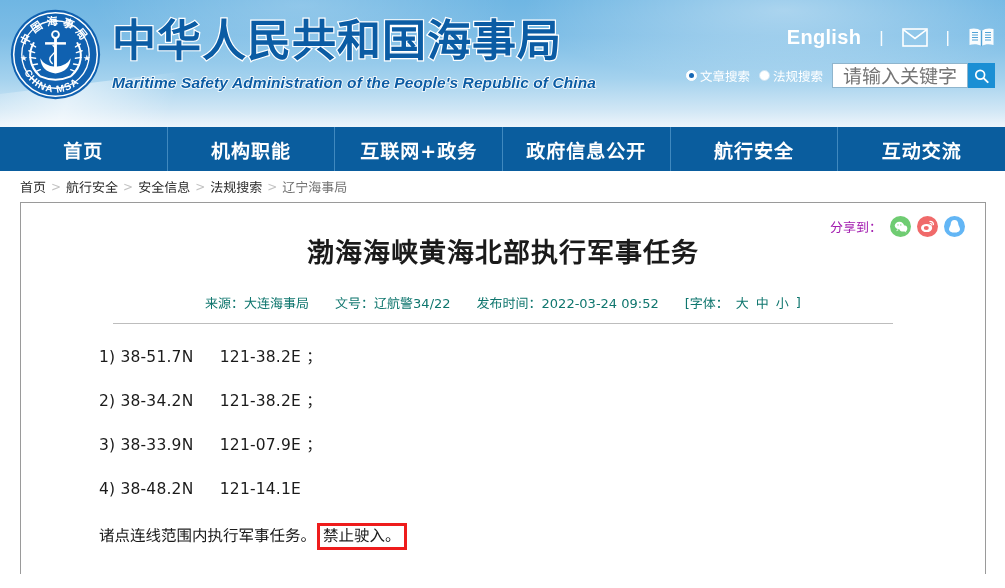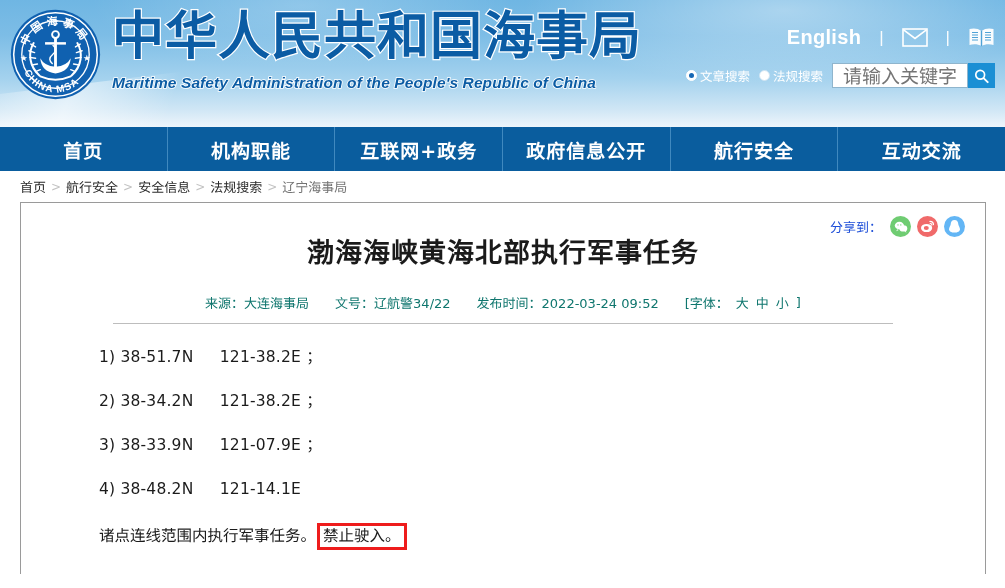--- a/index.html
+++ b/index.html
@@ -35,22 +35,22 @@
   .logo {
     position: absolute; left: 8px; top: 7px;
     width: 95px; height: 95px;
   }
 
   .brand {
     position: absolute; left: 112px; top: 10px;
     width: 520px;
   }
   .brand-cn {
-    font-family: Liberation Mono, monospace;
-    font-size: 52px;
+    font-family: Liberation Sans, sans-serif;
+    font-size: 44px;
     font-weight: bold;
     line-height: 62px;
     color: #0b5ca4;
     letter-spacing: 1px;
     -webkit-text-stroke: 2.4px #ffffff;
     paint-order: stroke fill;
     white-space: nowrap;
   }
   .brand-en {
     font-family: "Liberation Sans", sans-serif;
@@ -152,21 +152,21 @@
     height: 372px;
     border: 1px solid #9a9a9a;
     border-bottom: 0;
     background: #ffffff;
   }
 
   .share {
     position: absolute; right: 20px; top: 13px;
     display: flex; align-items: center; gap: 6px;
   }
-  .share-label { font-size: 13px; color: #1d4ed8; margin-right: 2px;
+  .share-label { font-size: 13px; color: #a21caf; margin-right: 2px;
     font-family: "DejaVu Sans","Liberation Sans",sans-serif; }
   .share-ico {
     width: 21px; height: 21px; border-radius: 50%;
     display: inline-flex; align-items: center; justify-content: center;
     cursor: pointer; flex: none;
   }
   .sh-wechat { background: #6fcc72; }
   .sh-weibo  { background: #f06a6a; }
   .sh-qq     { background: #63b6f5; }
 

